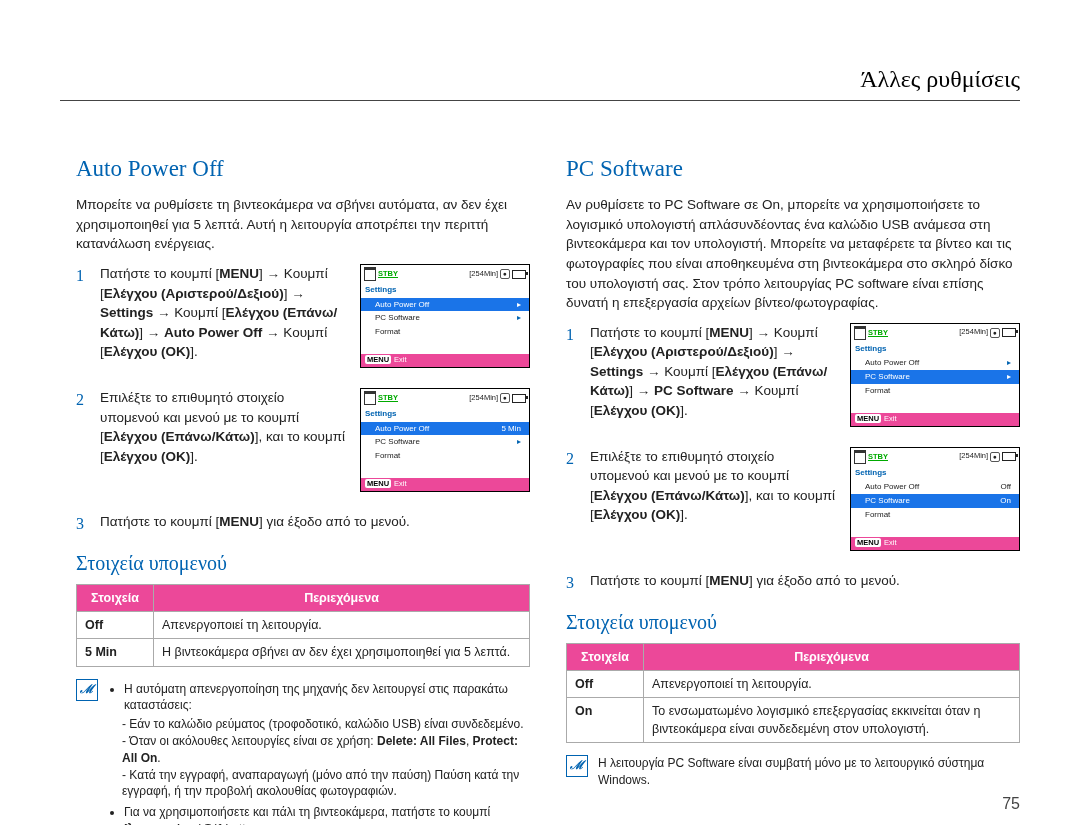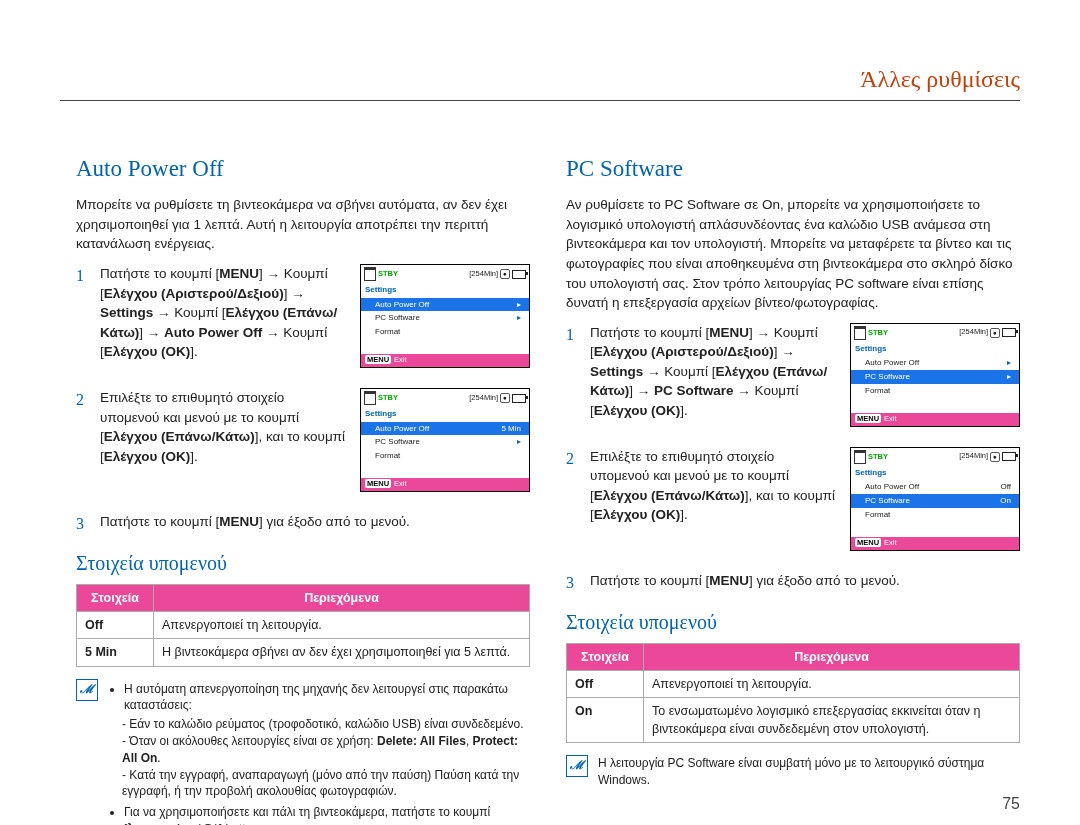--- a/index.html
+++ b/index.html
@@ -16,21 +16,21 @@
     height: 825px;
     position: relative;
     box-sizing: border-box;
   }
   .header-title {
     position: absolute;
     top: 62px;
     right: 60px;
     font-family: "Georgia", "Times New Roman", serif;
     font-size: 24px;
-    color: #c2410c;
+    color: #000000;
     font-weight: 400;
   }
   .header-rule {
     position: absolute;
     left: 60px;
     right: 60px;
     top: 100px;
     border-top: 1px solid #444;
   }
   .columns {
@@ -97,21 +97,21 @@
     box-sizing: border-box;
     position: relative;
   }
   .device .topbar {
     display: flex;
     align-items: center;
     justify-content: space-between;
     padding: 2px 3px;
     font-size: 7.5px;
   }
-  .device .stby { color: #0a0; font-weight: bold; }
+  .device .stby { color: #0a0; font-weight: bold; text-decoration: underline; }
   .device .pillgroup { display:flex; gap:2px; align-items:center; }
   .pill {
     display:inline-block;
     border:1px solid #555;
     border-radius:2px;
     padding:0 2px;
     font-size:6.5px;
     line-height:8px;
   }
   .batt {
@@ -241,21 +241,21 @@
 <body>
 
 <div class="page">
   <div class="header-title">Άλλες ρυθμίσεις</div>
   <div class="header-rule"></div>
 
   <div class="columns">
 
     <div class="col">
       <h2 class="section">Auto Power Off</h2>
-      <p class="intro">Μπορείτε να ρυθμίσετε τη βιντεοκάμερα να σβήνει αυτόματα, αν δεν έχει χρησιμοποιηθεί για 1 λεπτά. Αυτή η λειτουργία αποτρέπει την περιττή κατανάλωση ενέργειας.</p>
+      <p class="intro">Μπορείτε να ρυθμίσετε τη βιντεοκάμερα να σβήνει αυτόματα, αν δεν έχει χρησιμοποιηθεί για 5 λεπτά. Αυτή η λειτουργία αποτρέπει την περιττή κατανάλωση ενέργειας.</p>
 
       <ol class="steps">
         <li>
           <span class="num">1</span>
           <div class="step-text">
             <span>Πατήστε το κουμπί [</span><b>MENU</b><span>] → Κουμπί [</span><b>Ελέγχου (Αριστερού/Δεξιού)</b><span>] → </span><b>Settings</b><span> → Κουμπί [</span><b>Ελέγχου (Επάνω/Κάτω)</b><span>] → </span><b>Auto Power Off</b><span> → Κουμπί [</span><b>Ελέγχου (OK)</b><span>].</span>
           </div>
           <div class="illus-wrap">
             <div class="device">
               <div class="topbar">

